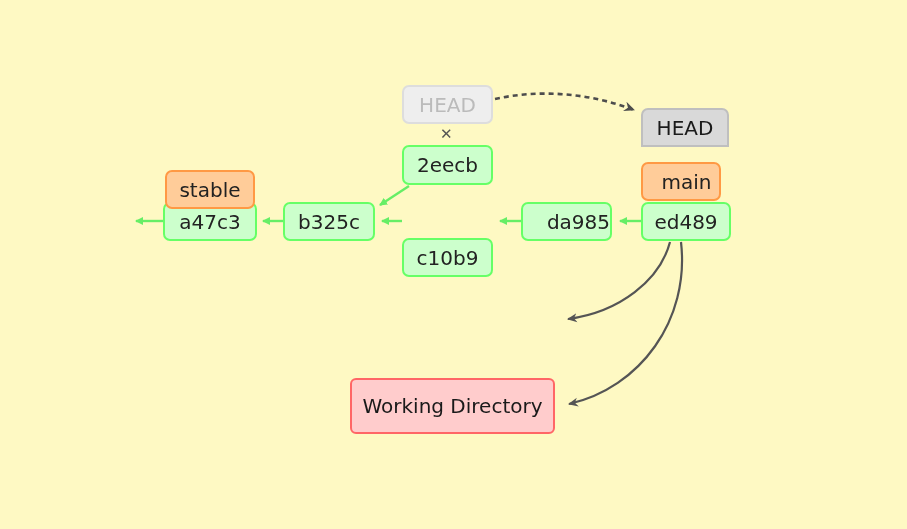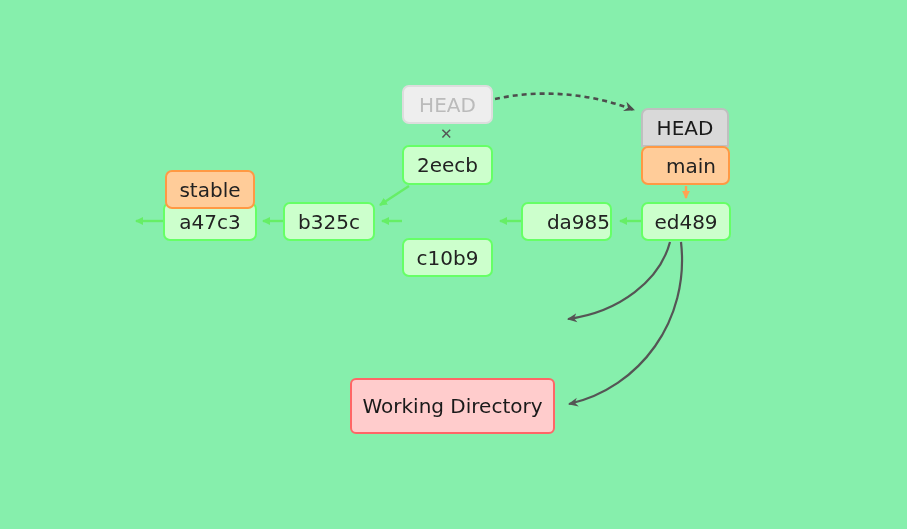--- a/index.html
+++ b/index.html
@@ -4,21 +4,21 @@
 <style>
   html, body {
     margin: 0;
     padding: 0;
     background: #000000;
   }
   #canvas {
     position: relative;
     width: 907px;
     height: 529px;
-    background: #86efac;
+    background: #fef9c3;
     font-family: "DejaVu Sans", sans-serif;
     overflow: hidden;
   }
   .node {
     position: absolute;
     box-sizing: border-box;
     display: flex;
     align-items: center;
     justify-content: center;
     border-radius: 7px;
@@ -174,21 +174,21 @@
     <span>ed489</span>
   </div>
 
   <div class="node branch" style="left:165px; top:146px; width:90px; height:39px;margin-top:24px;">
     <span>stable</span>
   </div>
 
   <div class="node head-tag" style="left:641px; top:108px; width:88px; height:39px; border-bottom-left-radius:0; border-bottom-right-radius:0;">
     <span>HEAD</span>
   </div>
-  <div class="node branch" style="left:641px; top:146px; width:89px; height:39px;padding-left:11px;">
+  <div class="node branch" style="left:641px; top:162px; width:80px; height:39px;padding-left:11px;">
     <span>main</span>
   </div>
 
   <div class="node area-box workdir" style="left:350px; top:378px; width:205px; height:56px;">
     <span>Working Directory</span>
   </div>
 
 </div>
 
 </body></html>

